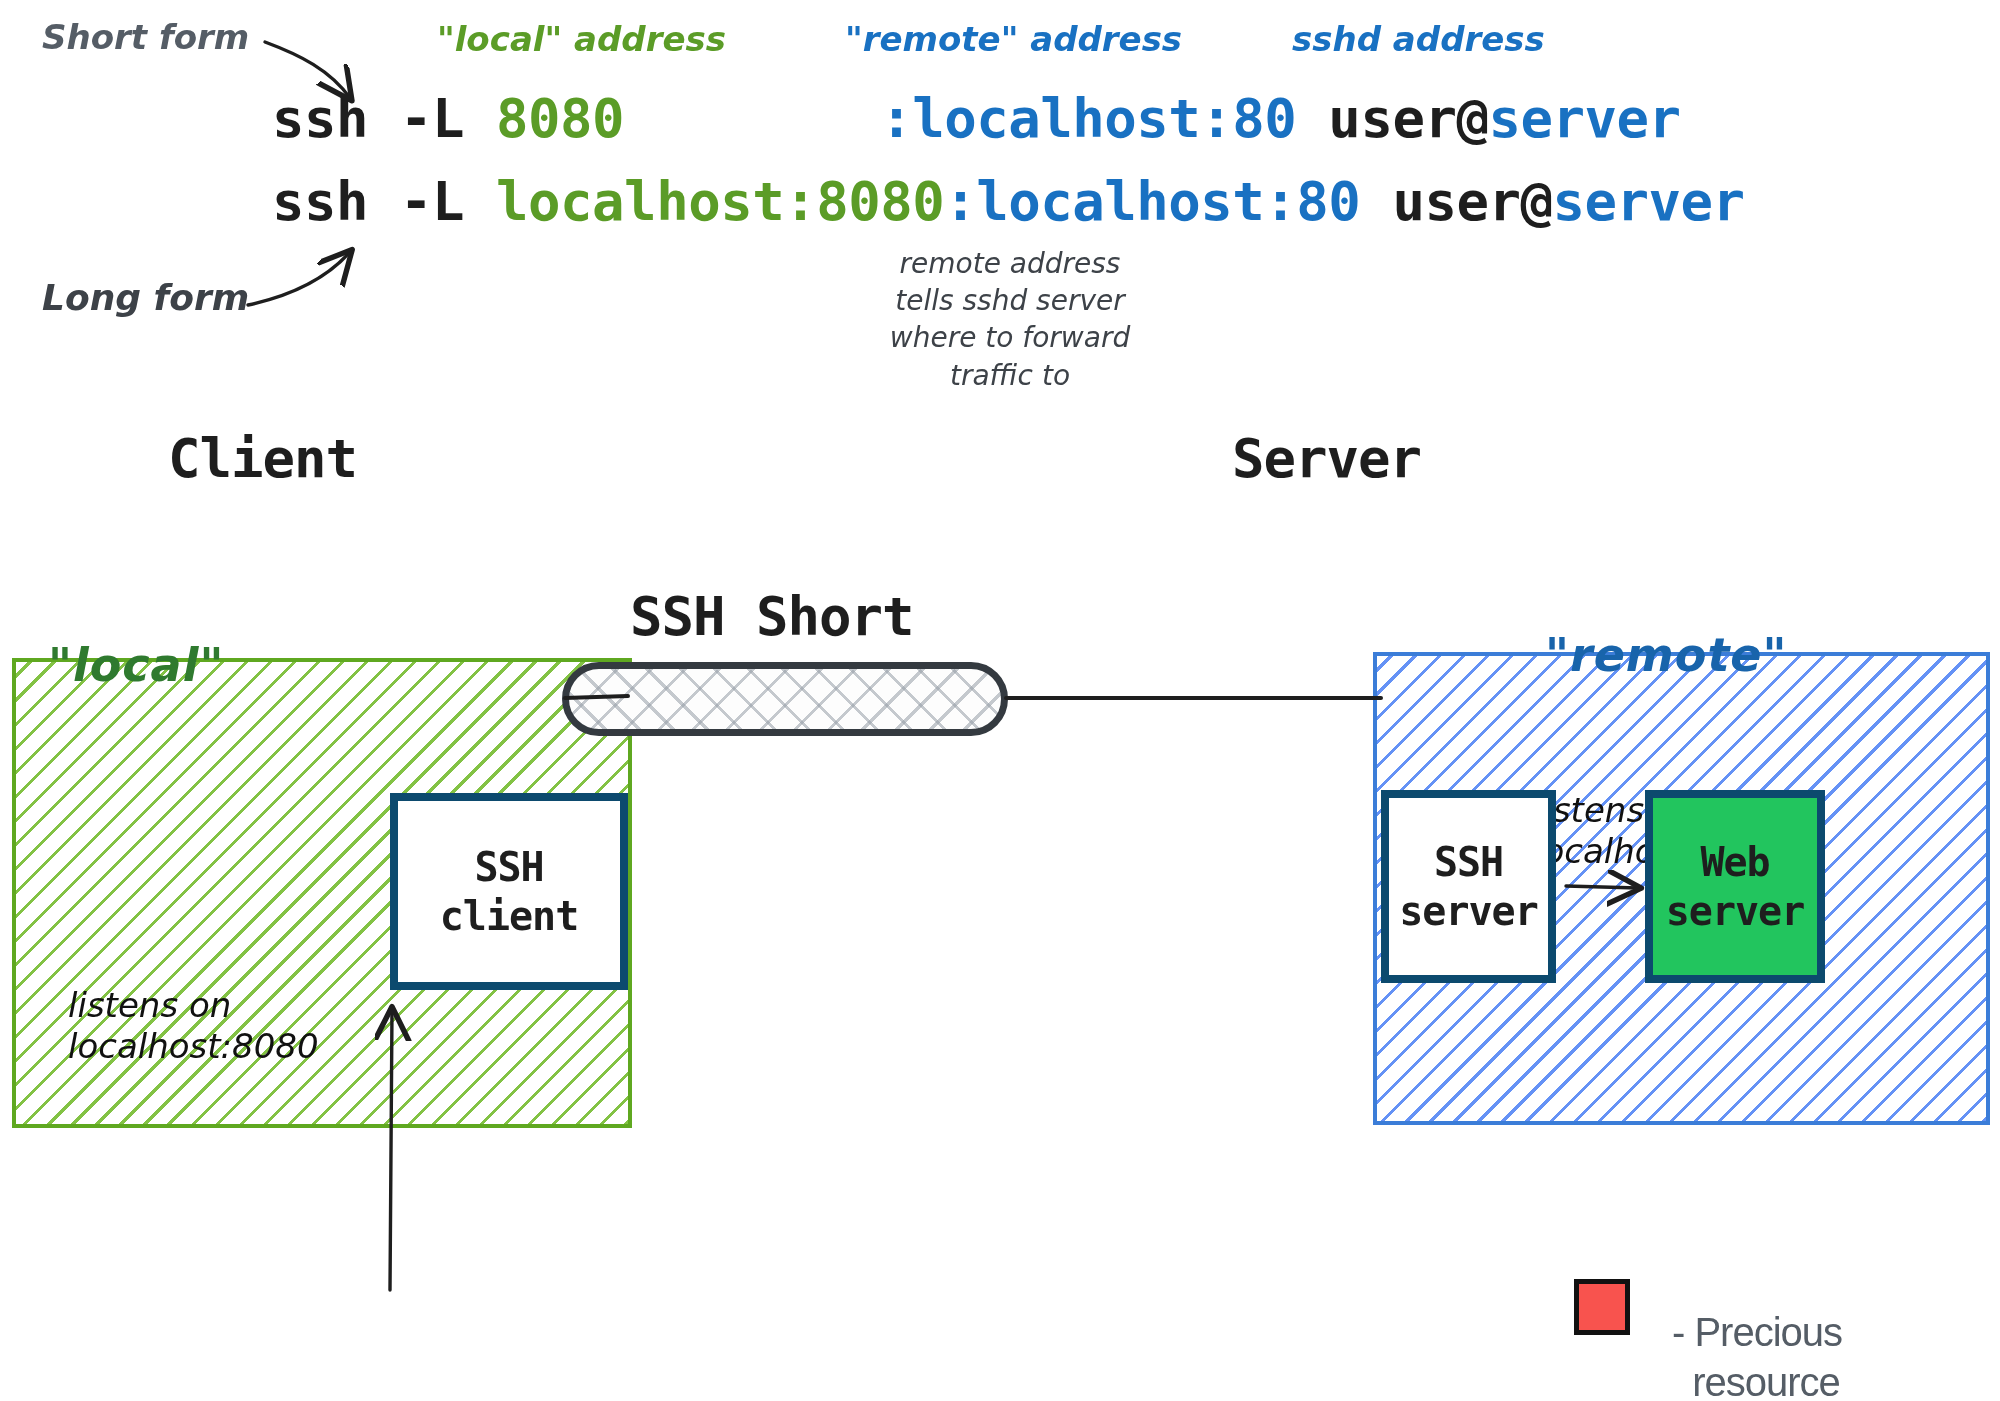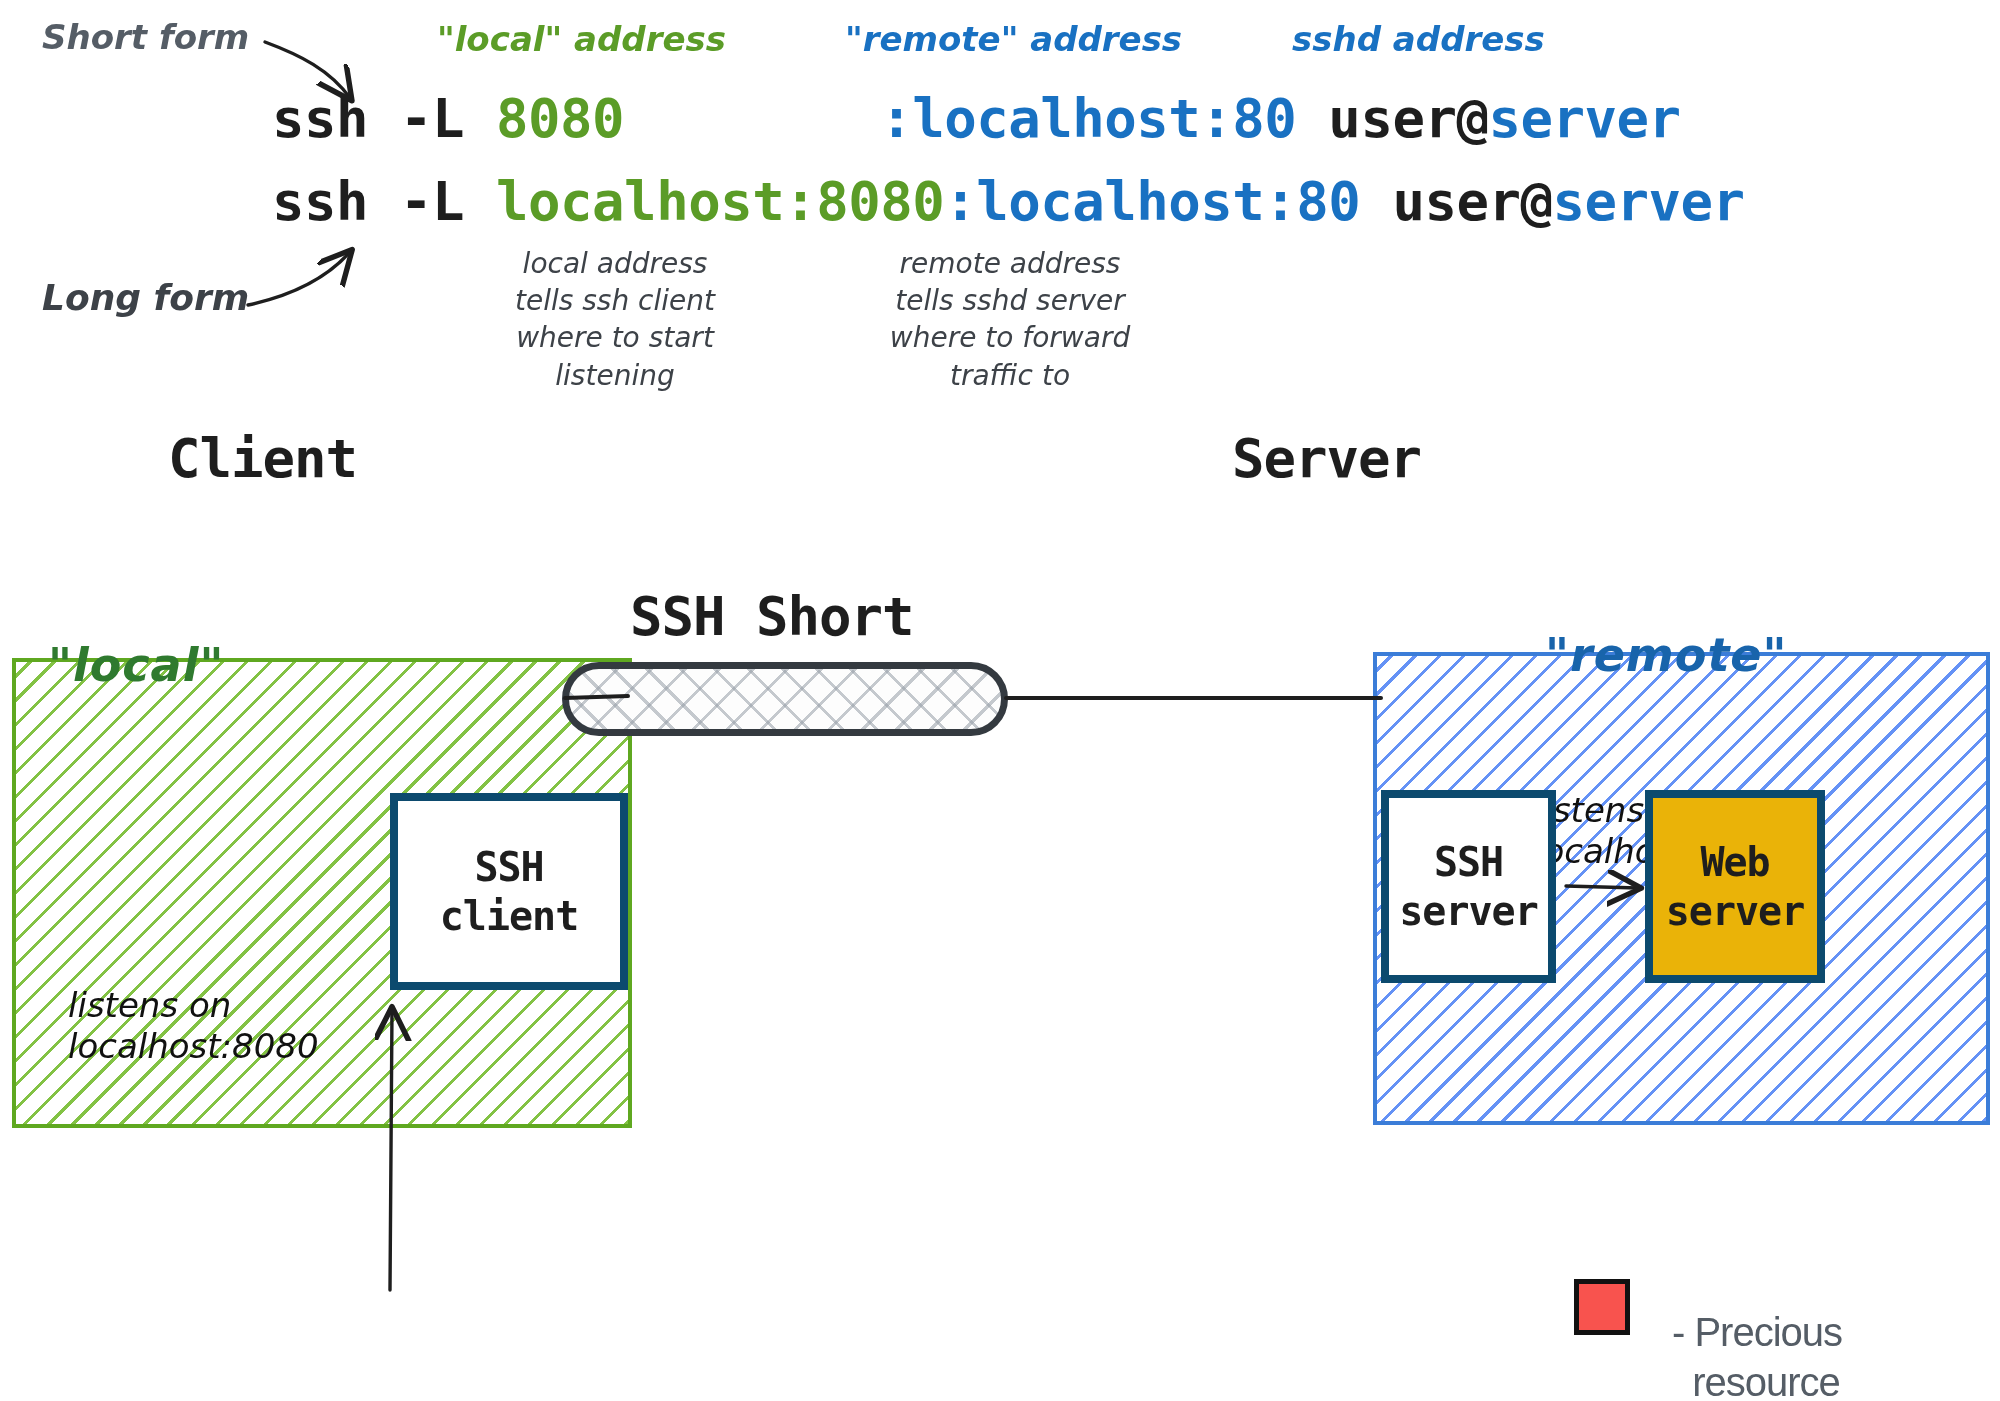--- a/index.html
+++ b/index.html
@@ -115,21 +115,21 @@
     text-align:center;
   }
   .node span{
     font-family:"DejaVu Sans Mono","Liberation Mono",monospace;
     font-size:40px;
     font-weight:700;
     color:#1e1e1e;
     line-height:1.22;
     letter-spacing:-1px;
   }
-  .node-red{background:#eab308;}
+  .node-red{background:#22c55e;}
 
   
   .tunnel{
     position:absolute;
     box-sizing:border-box;
     border:7px solid #343a40;
     border-radius:999px;
     background-color:#fdfdfd;
     background-image:
       repeating-linear-gradient(45deg,rgba(150,158,167,0.55) 0 3px,rgba(0,0,0,0) 3px 24px),
@@ -189,24 +189,20 @@
   <div class="abs hand form-label" style="left:42px;top:277px;">Long form</div>
 
   <div class="abs" id="cmd-short" style="left:272px;top:92px;">
     <span class="mono">ssh -L </span><span class="mono green">8080</span><span class="mono">        </span><span class="mono blue">:localhost:80</span><span class="mono"> user@</span><span class="mono blue">server</span>
   </div>
 
   <div class="abs" id="cmd-long" style="left:272px;top:175px;">
     <span class="mono">ssh -L </span><span class="mono green">localhost:8080</span><span class="mono blue">:localhost:80</span><span class="mono"> user@</span><span class="mono blue">server</span>
   </div>
 
-  <div class="abs hand anno-note" style="left:490px;top:245px;width:250px;">local address
-tells ssh client
-where to start
-listening</div>
 
   <div class="abs hand anno-note" style="left:880px;top:245px;width:260px;">remote address
 tells sshd server
 where to forward
 traffic to</div>
 
   <div class="abs zone-title" style="left:168px;top:427px;">Client</div>
 
   <div class="abs zone-title" style="left:1232px;top:427px;">Server</div>
 

